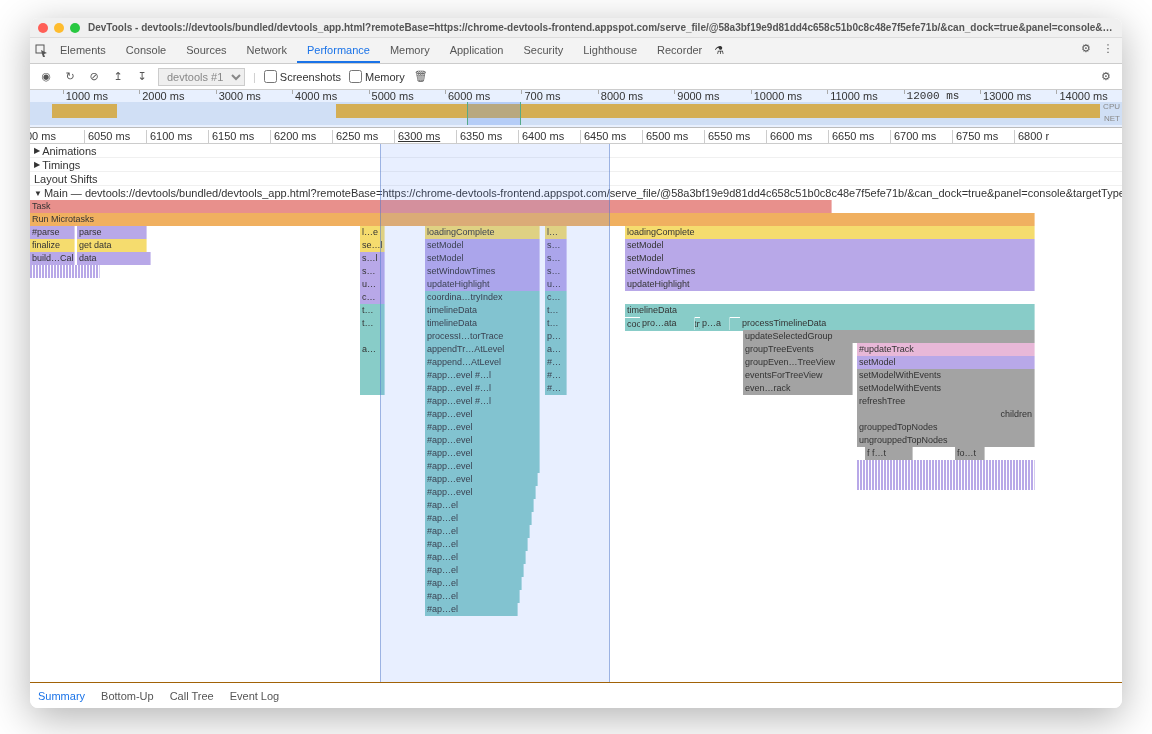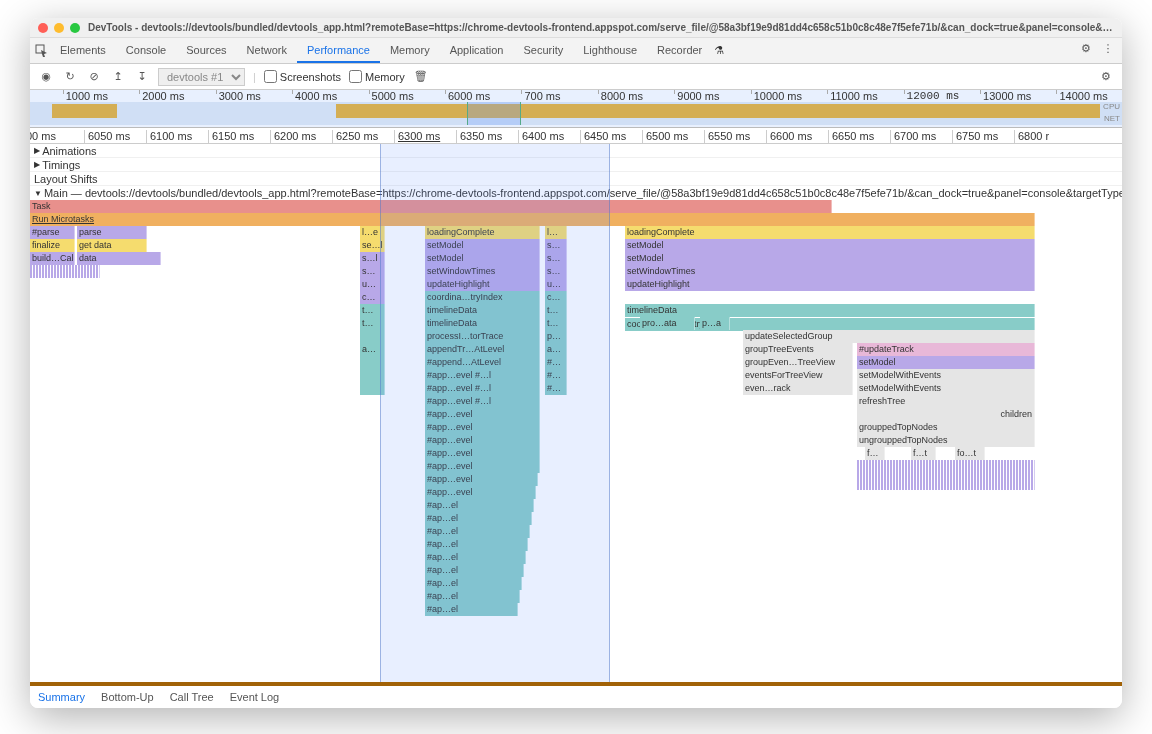--- a/index.html
+++ b/index.html
@@ -32,28 +32,28 @@
 .row{height:14px;display:flex;align-items:center;position:relative;border-bottom:1px solid #f0f0f0}
 .row-hdr{width:85px;padding-left:4px;font-size:10px;color:#333;display:flex;align-items:center;gap:2px;flex-shrink:0}
 .row-hdr .tri{font-size:8px}
 .row-body{flex:1;position:relative;height:100%}
 .track-title{height:14px;background:#fff;padding-left:4px;font-size:10px;display:flex;align-items:center;white-space:nowrap;overflow:hidden}
 .track-title .tri{font-size:8px;margin-right:2px}
 .frame-bar{position:absolute;top:1px;height:12px;background:#cfe8cf;border:1px solid #8c8}
 .entry{position:absolute;top:0;height:13px;font-size:9px;padding:0 2px;overflow:hidden;white-space:nowrap;border-right:1px solid rgba(255,255,255,0.4);line-height:13px}
 .c-yellow{background:#f5dc6e}
 .c-purple{background:#b8a8e8}
-.c-green{background:#e5e5e5}
+.c-green{background:#a3a3a3}
 .c-teal{background:#88ccc8}
 .c-pink{background:#e8b8d8}
 .c-orange{background:#f0b060}
 .c-red{background:#e8908c}
 .flame{position:relative}
 .flame-row{height:13px;position:relative}
-.bottom-tabs{height:26px;border-top:4px solid #a16207;display:flex;align-items:center;padding:0 8px;gap:16px;background:#fff}
+.bottom-tabs{height:26px;border-top:1px solid #a16207;display:flex;align-items:center;padding:0 8px;gap:16px;background:#fff}
 .btab{font-size:11px;color:#555;cursor:pointer}
 .btab.active{color:#1a73e8}
 .settings-corner{position:absolute;top:22px;right:6px;display:flex;gap:6px;align-items:center}
 svg{display:block}
 .stripes{background:repeating-linear-gradient(90deg,#b8a8e8 0,#b8a8e8 2px,#fff 2px,#fff 3px)}
 </style>
 </head>
 <body>
 
 <div class="window">
@@ -186,41 +186,41 @@
     <div class="track-title">
       <span class="tri">▼</span>
         <span>Main — devtools://devtools/bundled/devtools_app.html?remoteBase=https://chrome-devtools-frontend.appspot.com/serve_file/@58a3bf19e9d81dd4c658c51b0c8c48e7f5efe71b/&amp;can_dock=true&amp;panel=console&amp;targetType=tab&amp;debugFrontend=true</span>
     </div>
 
     <div class="flame" id="flame">
         <div class="flame-row">
           <div class="entry c-red" style="left: 0px; width: 802px;">Task</div>
         </div>
         <div class="flame-row">
-          <div class="entry c-orange" style="left: 0px; width: 1005px; text-decoration: underline;">Run Microtasks</div>
+          <div class="entry c-orange" style="left: 0px; width: 1005px;">Run Microtasks</div>
         </div>
         <div class="flame-row">
           <div class="entry c-purple" style="left: 0px; width: 45px;">#parse</div>
           <div class="entry c-purple" style="left: 47px; width: 70px;">parse</div>
           <div class="entry c-yellow" style="left: 330px; width: 25px;">l…e</div>
           <div class="entry c-yellow" style="left: 395px; width: 115px;">loadingComplete</div>
           <div class="entry c-yellow" style="left: 515px; width: 22px;">l…</div>
           <div class="entry c-yellow" style="left: 595px; width: 410px;">loadingComplete</div>
         </div>
         <div class="flame-row">
           <div class="entry c-yellow" style="left: 0px; width: 45px;">finalize</div>
           <div class="entry c-yellow" style="left: 47px; width: 70px;">get data</div>
           <div class="entry c-yellow" style="left: 330px; width: 25px;">se…l</div>
           <div class="entry c-purple" style="left: 395px; width: 115px;">setModel</div>
           <div class="entry c-purple" style="left: 515px; width: 22px;">s…</div>
           <div class="entry c-purple" style="left: 595px; width: 410px;">setModel</div>
         </div>
         <div class="flame-row">
           <div class="entry c-purple" style="left: 0px; width: 45px;">build…Calls</div>
-          <div class="entry c-purple" style="left: 47px; width: 84px;">data</div>
+          <div class="entry c-purple" style="left: 47px; width: 74px;">data</div>
           <div class="entry c-purple" style="left: 330px; width: 25px;">s…l</div>
           <div class="entry c-purple" style="left: 395px; width: 115px;">setModel</div>
           <div class="entry c-purple" style="left: 515px; width: 22px;">s…</div>
           <div class="entry c-purple" style="left: 595px; width: 410px;">setModel</div>
         </div>
         <div class="flame-row">
           <div class="entry stripes" style="left: 0px; width: 70px;"></div>
           <div class="entry c-purple" style="left: 330px; width: 25px;">s…</div>
           <div class="entry c-purple" style="left: 395px; width: 115px;">setWindowTimes</div>
           <div class="entry c-purple" style="left: 515px; width: 22px;">s…</div>
@@ -243,20 +243,21 @@
           <div class="entry c-teal" style="left: 395px; width: 115px;">timelineData</div>
           <div class="entry c-teal" style="left: 515px; width: 22px;">t…</div>
           <div class="entry c-teal" style="left: 595px; width: 410px;">timelineData</div>
         </div>
         <div class="flame-row">
           <div class="entry c-teal" style="left: 330px; width: 25px;">t…</div>
           <div class="entry c-teal" style="left: 395px; width: 115px;">timelineData</div>
           <div class="entry c-teal" style="left: 515px; width: 22px;">t…</div>
           <div class="entry c-teal" style="left: 610px; width: 55px;">pro…ata</div>
           <div class="entry c-teal" style="left: 670px; width: 30px;">p…a</div>
+          <div class="entry c-teal" style="left: 710px; width: 295px;">processTimelineData</div>
         </div>
         <div class="flame-row">
           <div class="entry c-teal" style="left: 330px; width: 25px;"></div>
           <div class="entry c-teal" style="left: 395px; width: 115px;">processI…torTrace</div>
           <div class="entry c-teal" style="left: 515px; width: 22px;">p…</div>
           <div class="entry c-green" style="left: 713px; width: 292px;">updateSelectedGroup</div>
         </div>
         <div class="flame-row">
           <div class="entry c-teal" style="left: 330px; width: 25px;">a…</div>
           <div class="entry c-teal" style="left: 395px; width: 115px;">appendTr…AtLevel</div>
@@ -297,21 +298,21 @@
           <div class="entry c-teal" style="left: 395px; width: 115px;">#app…evel</div>
           <div class="entry c-green" style="left: 827px; width: 178px;">grouppedTopNodes</div>
         </div>
         <div class="flame-row">
           <div class="entry c-teal" style="left: 395px; width: 115px;">#app…evel</div>
           <div class="entry c-green" style="left: 827px; width: 178px;">ungrouppedTopNodes</div>
         </div>
         <div class="flame-row">
           <div class="entry c-teal" style="left: 395px; width: 115px;">#app…evel</div>
           <div class="entry c-green" style="left: 835px; width: 20px;">f…</div>
-          <div class="entry c-green" style="left: 881px; width: 25px;">f…t</div>
+          <div class="entry c-green" style="left: 840px; width: 43px;">f…t</div>
           <div class="entry c-green" style="left: 925px; width: 30px;">fo…t</div>
         </div>
         <div class="flame-row">
           <div class="entry c-teal" style="left: 395px; width: 115px;">#app…evel</div>
           <div class="entry stripes" style="left: 827px; width: 178px; height: 30px;"></div>
         </div>
         <div class="flame-row">
           <div class="entry c-teal" style="left: 395px; width: 113px;">#app…evel</div>
         </div>
         <div class="flame-row">

